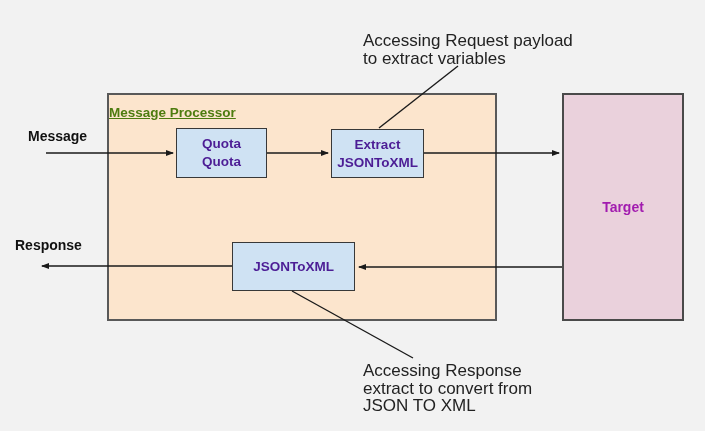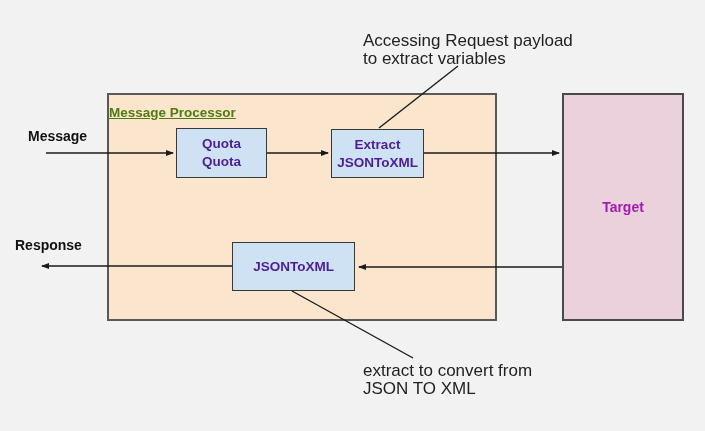--- a/index.html
+++ b/index.html
@@ -142,17 +142,18 @@
   <div class="flow-label label-request">Message</div>
 
   <div class="flow-label label-response">Response</div>
 
   <div class="annotation annotation-top">
     <div>Accessing Request payload</div>
     <div>to extract variables</div>
   </div>
 
   <div class="annotation annotation-bottom">
+    <div>Accessing Response</div>
     <div>extract to convert from</div>
     <div>JSON TO XML</div>
   </div>
 
 </div>
 
 </body></html>

